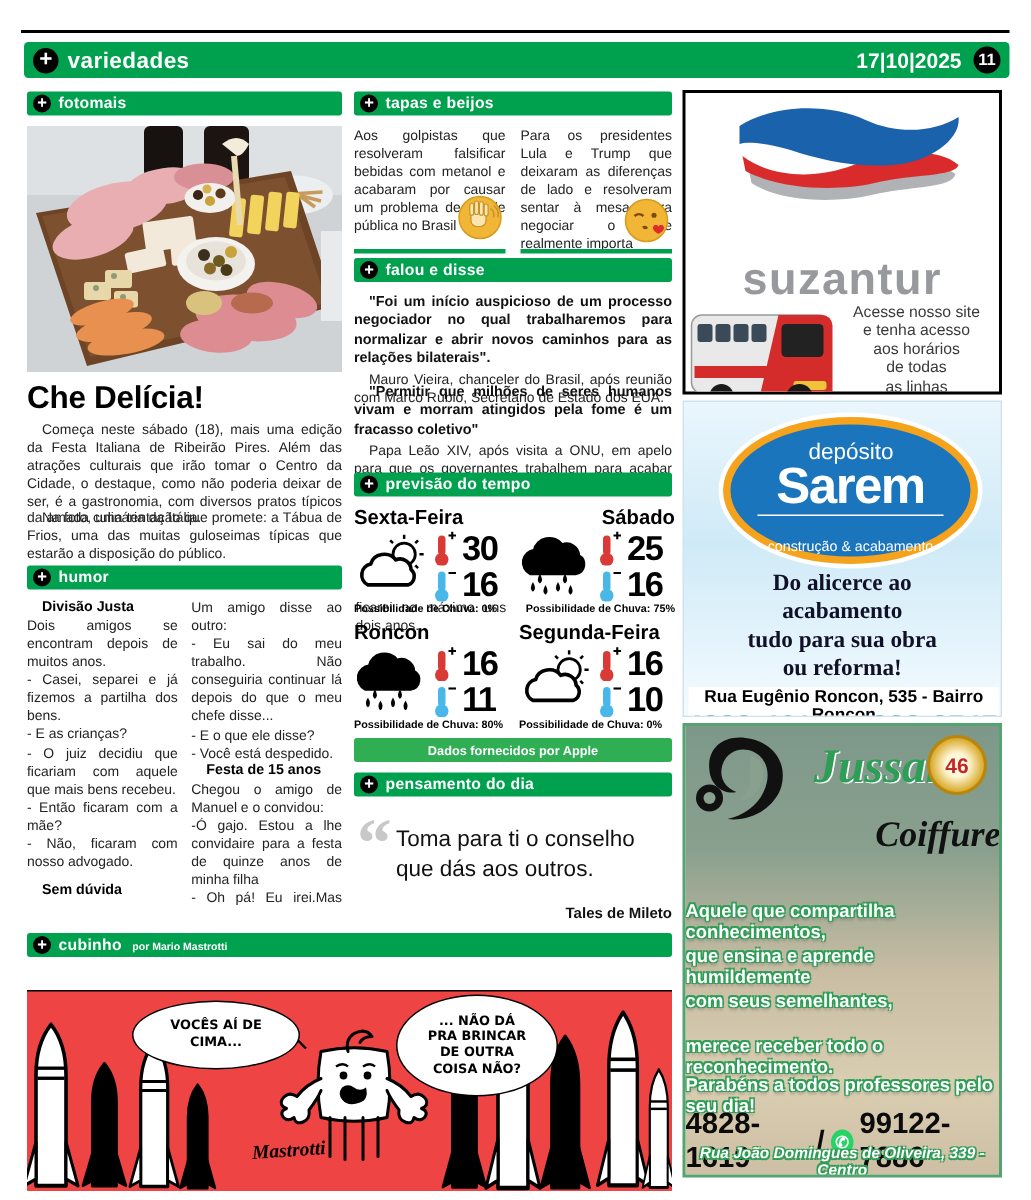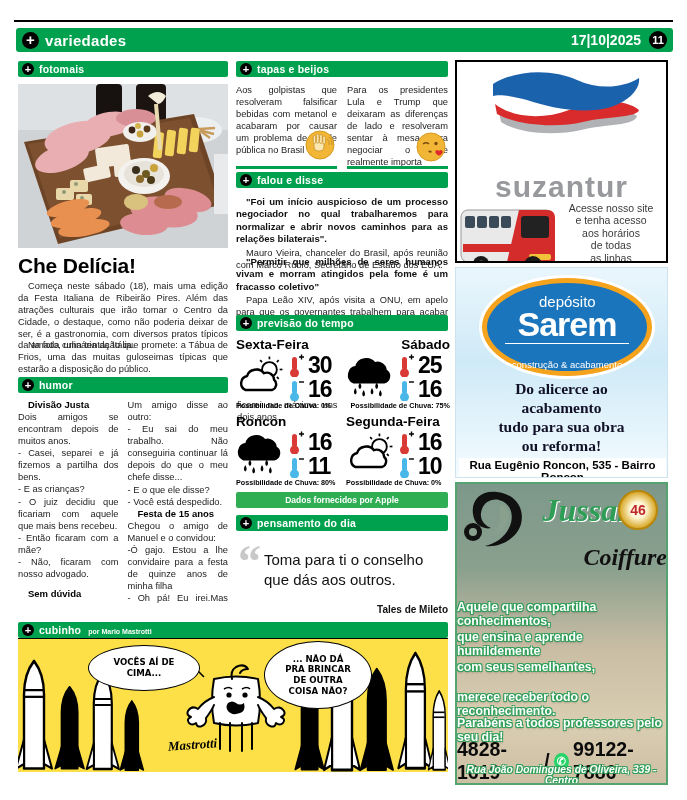--- a/index.html
+++ b/index.html
@@ -101,21 +101,21 @@
            text-shadow:-1px -1px 0 #2e9e57,1px -1px 0 #2e9e57,-1px 1px 0 #2e9e57,1px 1px 0 #2e9e57,0 2px 2px rgba(0,0,0,.25);}
   .jus-phones{position:absolute;left:0;top:254px;width:100%;display:flex;align-items:center;
               justify-content:center;gap:4px;font-size:19.5px;font-weight:bold;color:#0b0b0b;}
   .wa{width:17px;height:17px;border-radius:50%;background:#25d366;color:#fff;display:inline-flex;
       align-items:center;justify-content:center;font-size:11px;}
   .jus-addr{position:absolute;left:0;top:280px;width:100%;text-align:center;font-weight:bold;font-size:10.3px;
             color:#fff;font-style:italic;
             text-shadow:-1px -1px 0 #2e9e57,1px -1px 0 #2e9e57,-1px 1px 0 #2e9e57,1px 1px 0 #2e9e57;}
 
   
-  .comic{position:absolute;left:18px;top:638px;width:430px;height:133px;border-top:1.5px solid #000;background:#fde047;}
+  .comic{position:absolute;left:18px;top:660px;width:430px;height:133px;border-top:1.5px solid #000;background:#ef4444;}
   .bubble{position:absolute;border:1.6px solid #000;background:#fff;border-radius:50%;
           display:flex;align-items:center;justify-content:center;text-align:center;
           font-size:8.6px;font-weight:bold;color:#000;white-space:pre-line;line-height:1.25;
           font-family:"DejaVu Sans",sans-serif;}
   .signature{position:absolute;font-family:"Liberation Serif",serif;font-style:italic;font-weight:bold;
              font-size:13px;color:#000;transform:rotate(-4deg);}
 </style>
 </head>
 <body>
 

